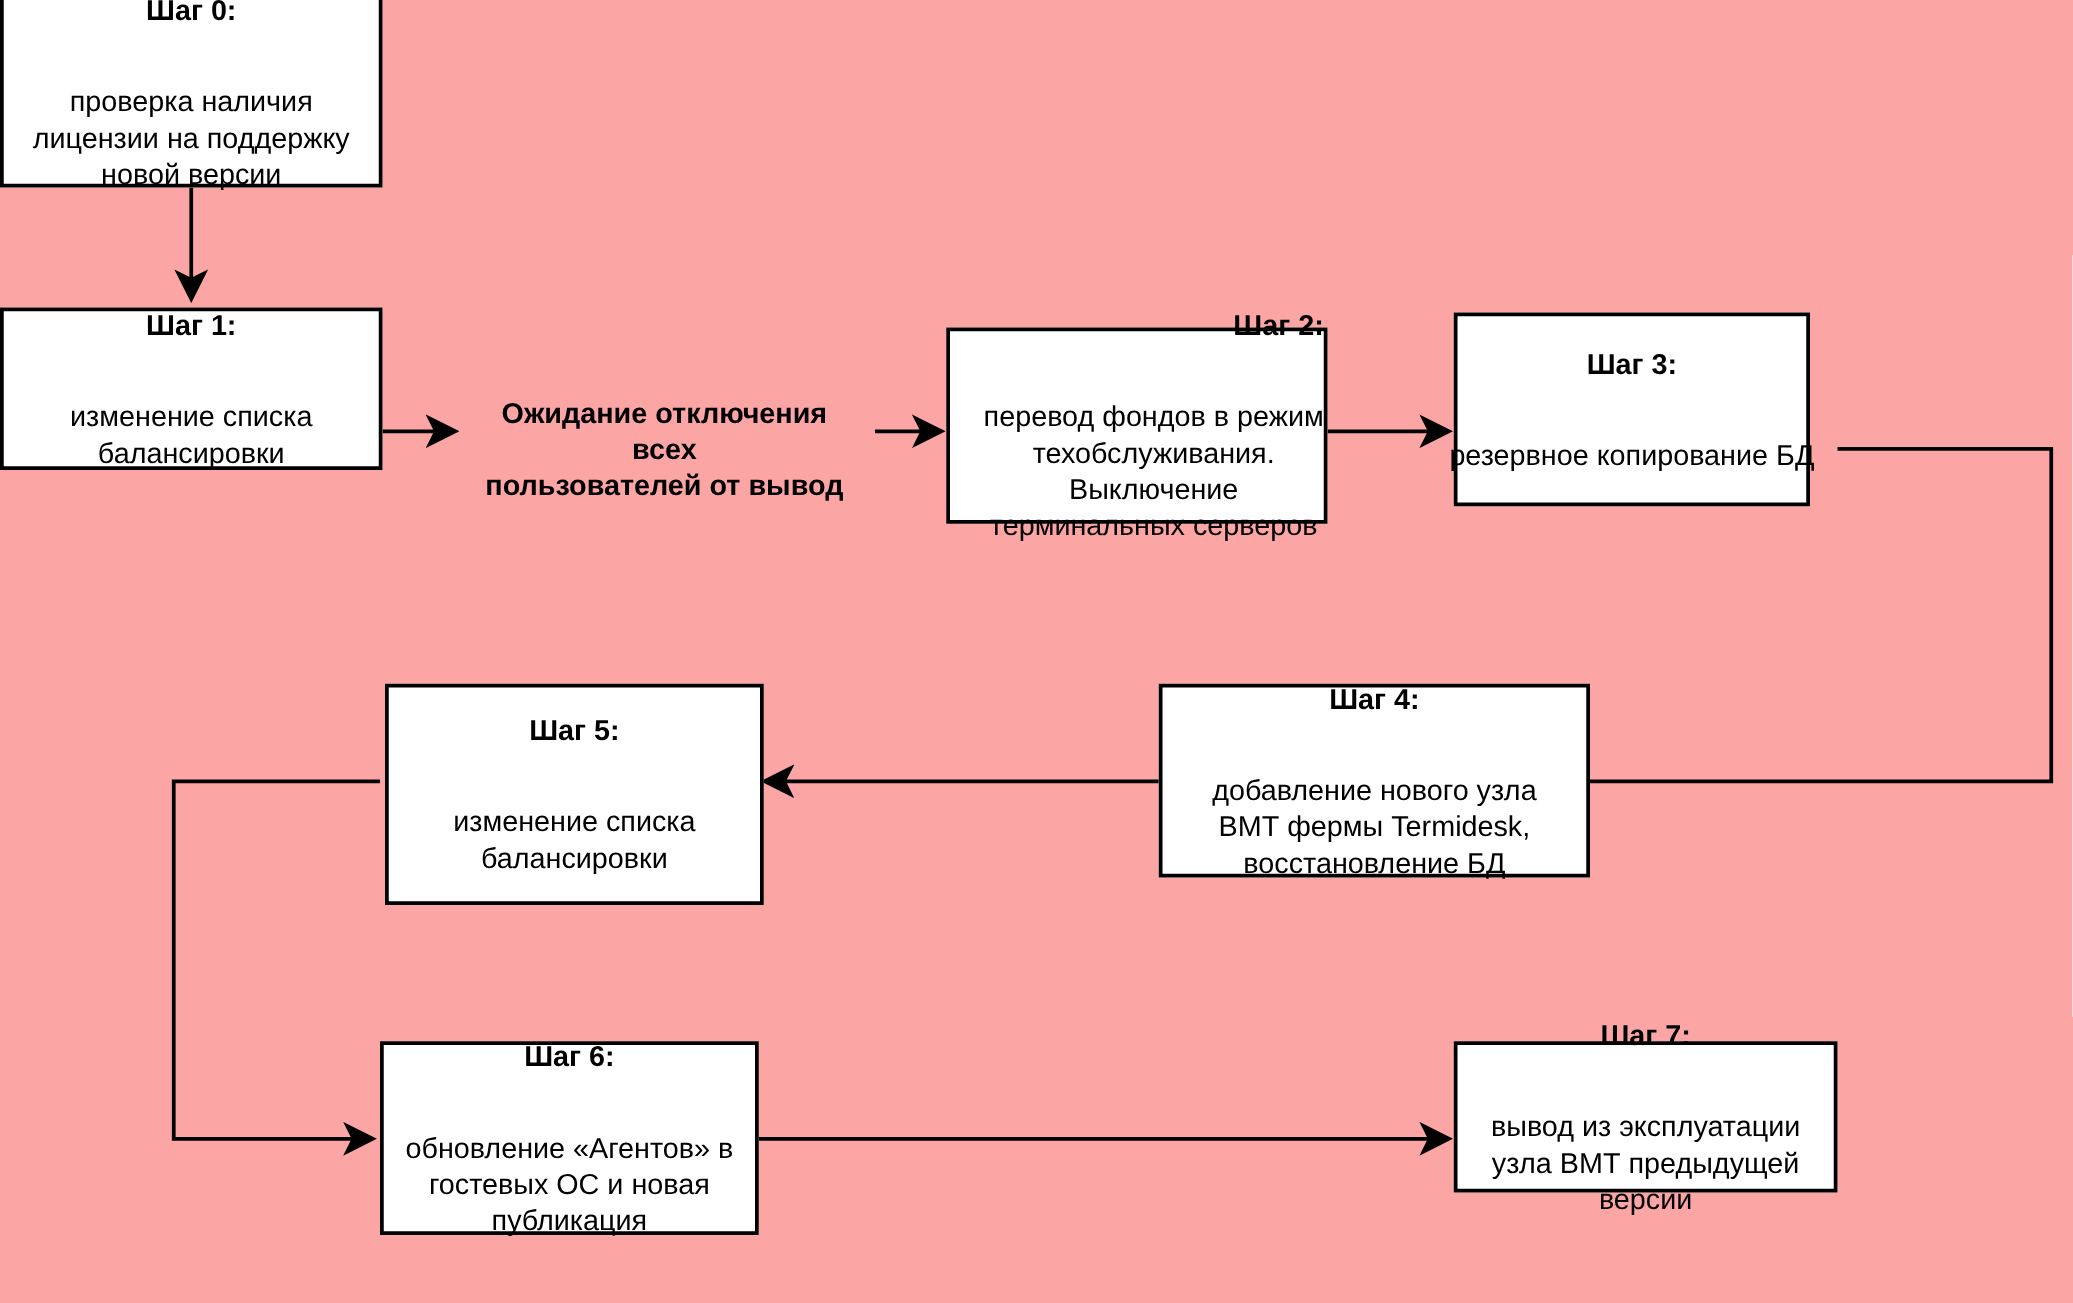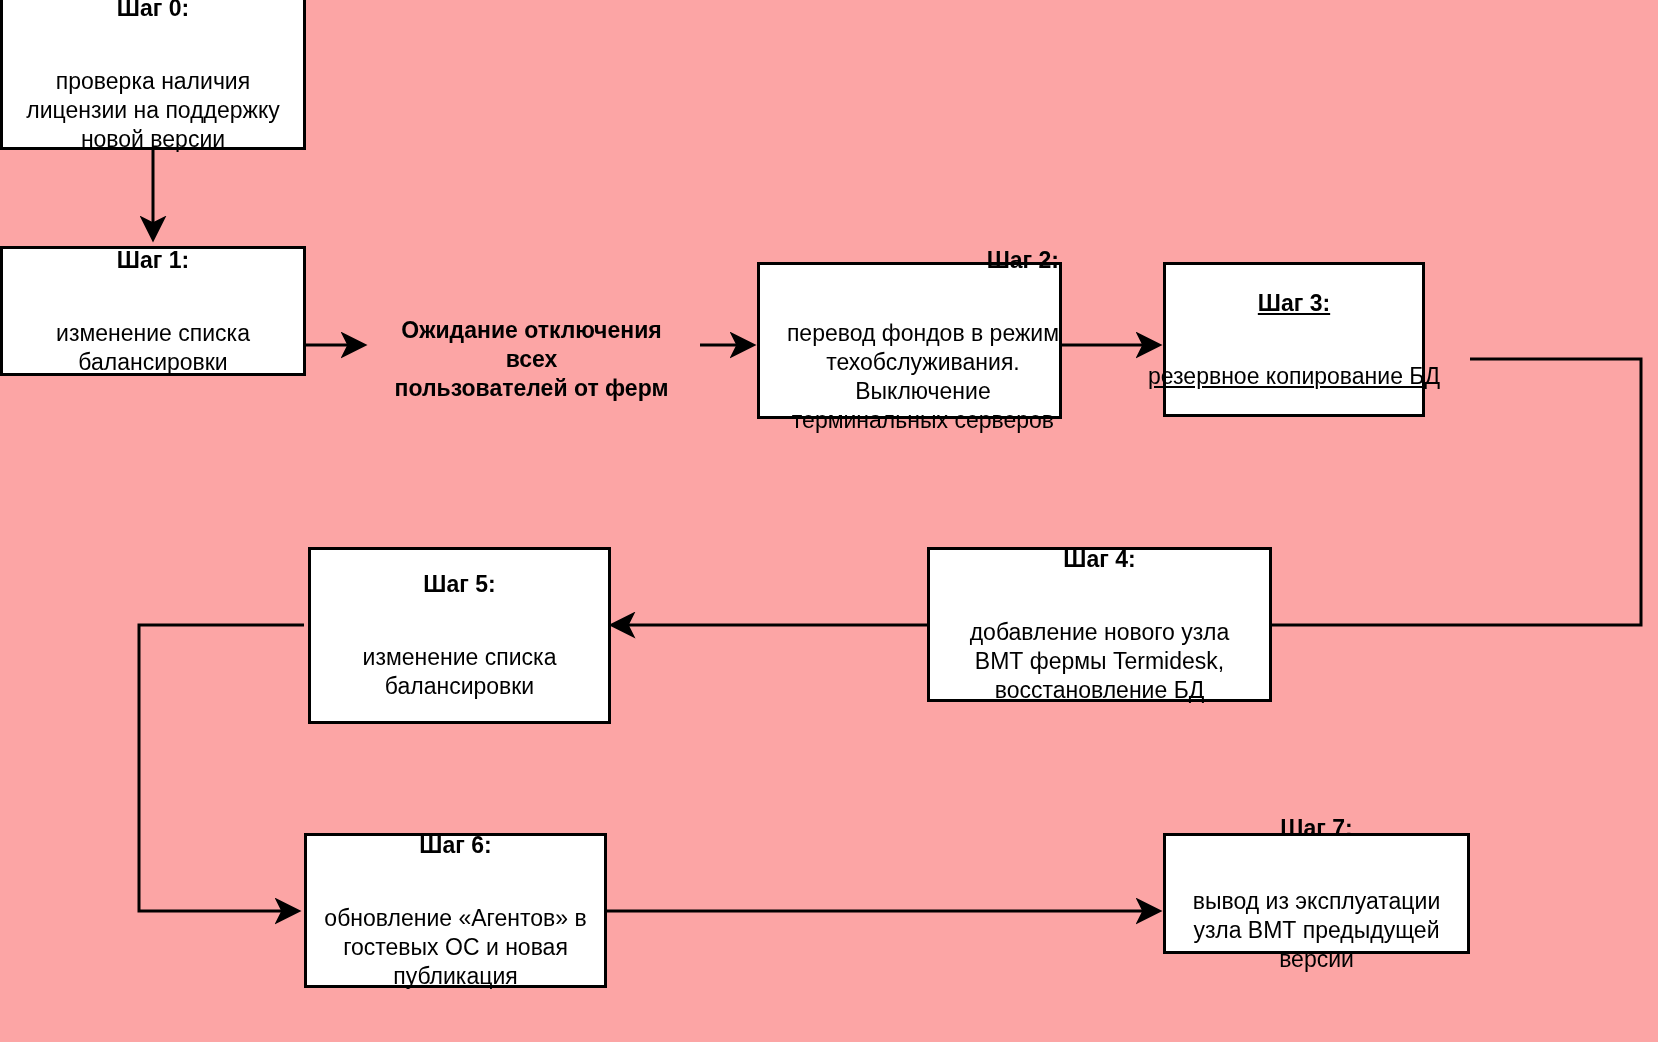--- a/index.html
+++ b/index.html
@@ -98,31 +98,31 @@
 новой версии</div>
   </div>
 
   <div class="node" style="left:0px; top:246px; width:306px; height:130px;">
     <div class="title">Шаг 1:</div>
     <div class="body">изменение списка
 балансировки</div>
   </div>
 
   <div class="edge-label" style="left:378px; top:316px; width:307px;">Ожидание отключения всех
-пользователей от ферм</div>
+пользователей от вывод</div>
 
   <div class="node" style="left:757px; top:262px; width:305px; height:157px;align-items:flex-end;">
     <div class="title">Шаг 2:</div>
     <div class="body">перевод фондов в режим
 техобслуживания.
 Выключение
 терминальных серверов</div>
   </div>
 
-  <div class="node overflow" style="left:1163px; top:262px; width:262px; height:155px;text-decoration:underline;">
+  <div class="node overflow" style="left:1163px; top:250px; width:285px; height:155px;">
     <div class="title">Шаг 3:</div>
     <div class="body">резервное копирование БД</div>
   </div>
 
   <div class="node" style="left:927px; top:547px; width:345px; height:155px;">
     <div class="title">Шаг 4:</div>
     <div class="body">добавление нового узла
 ВМТ фермы Termidesk,
 восстановление БД</div>
   </div>

